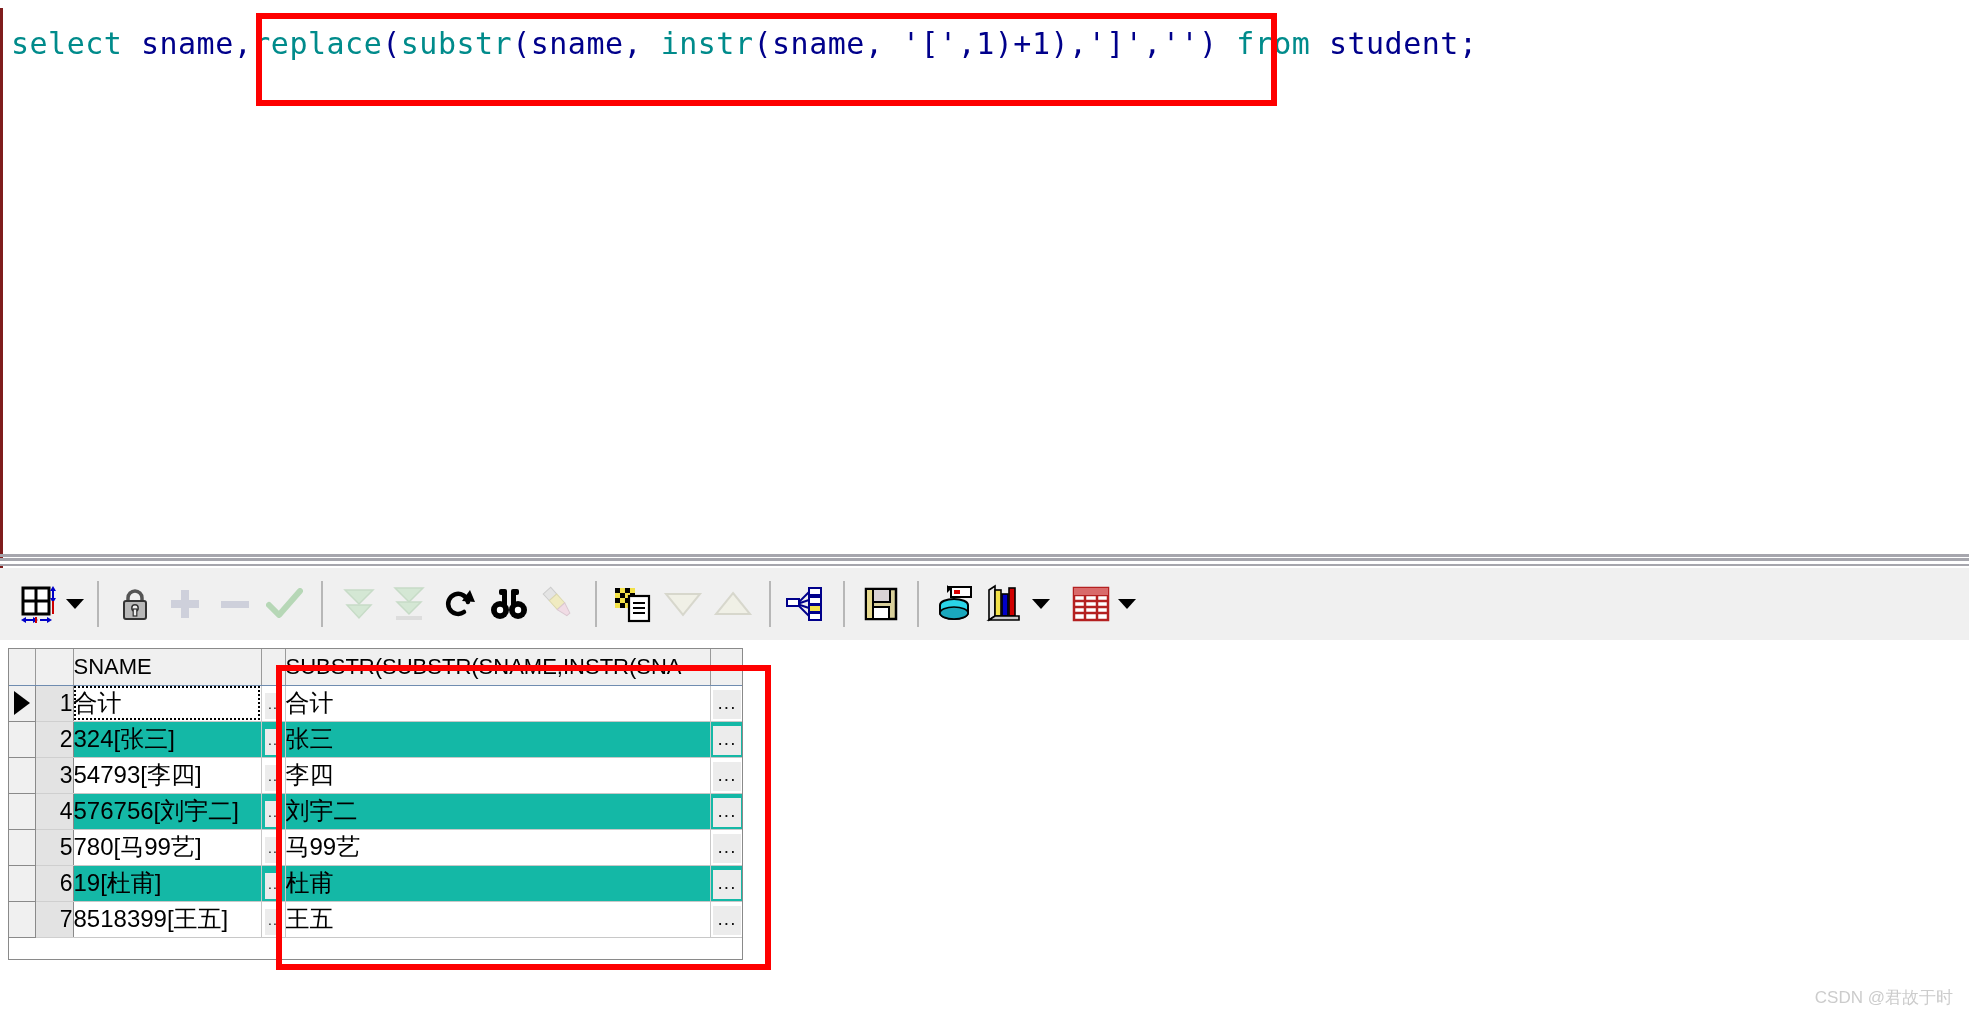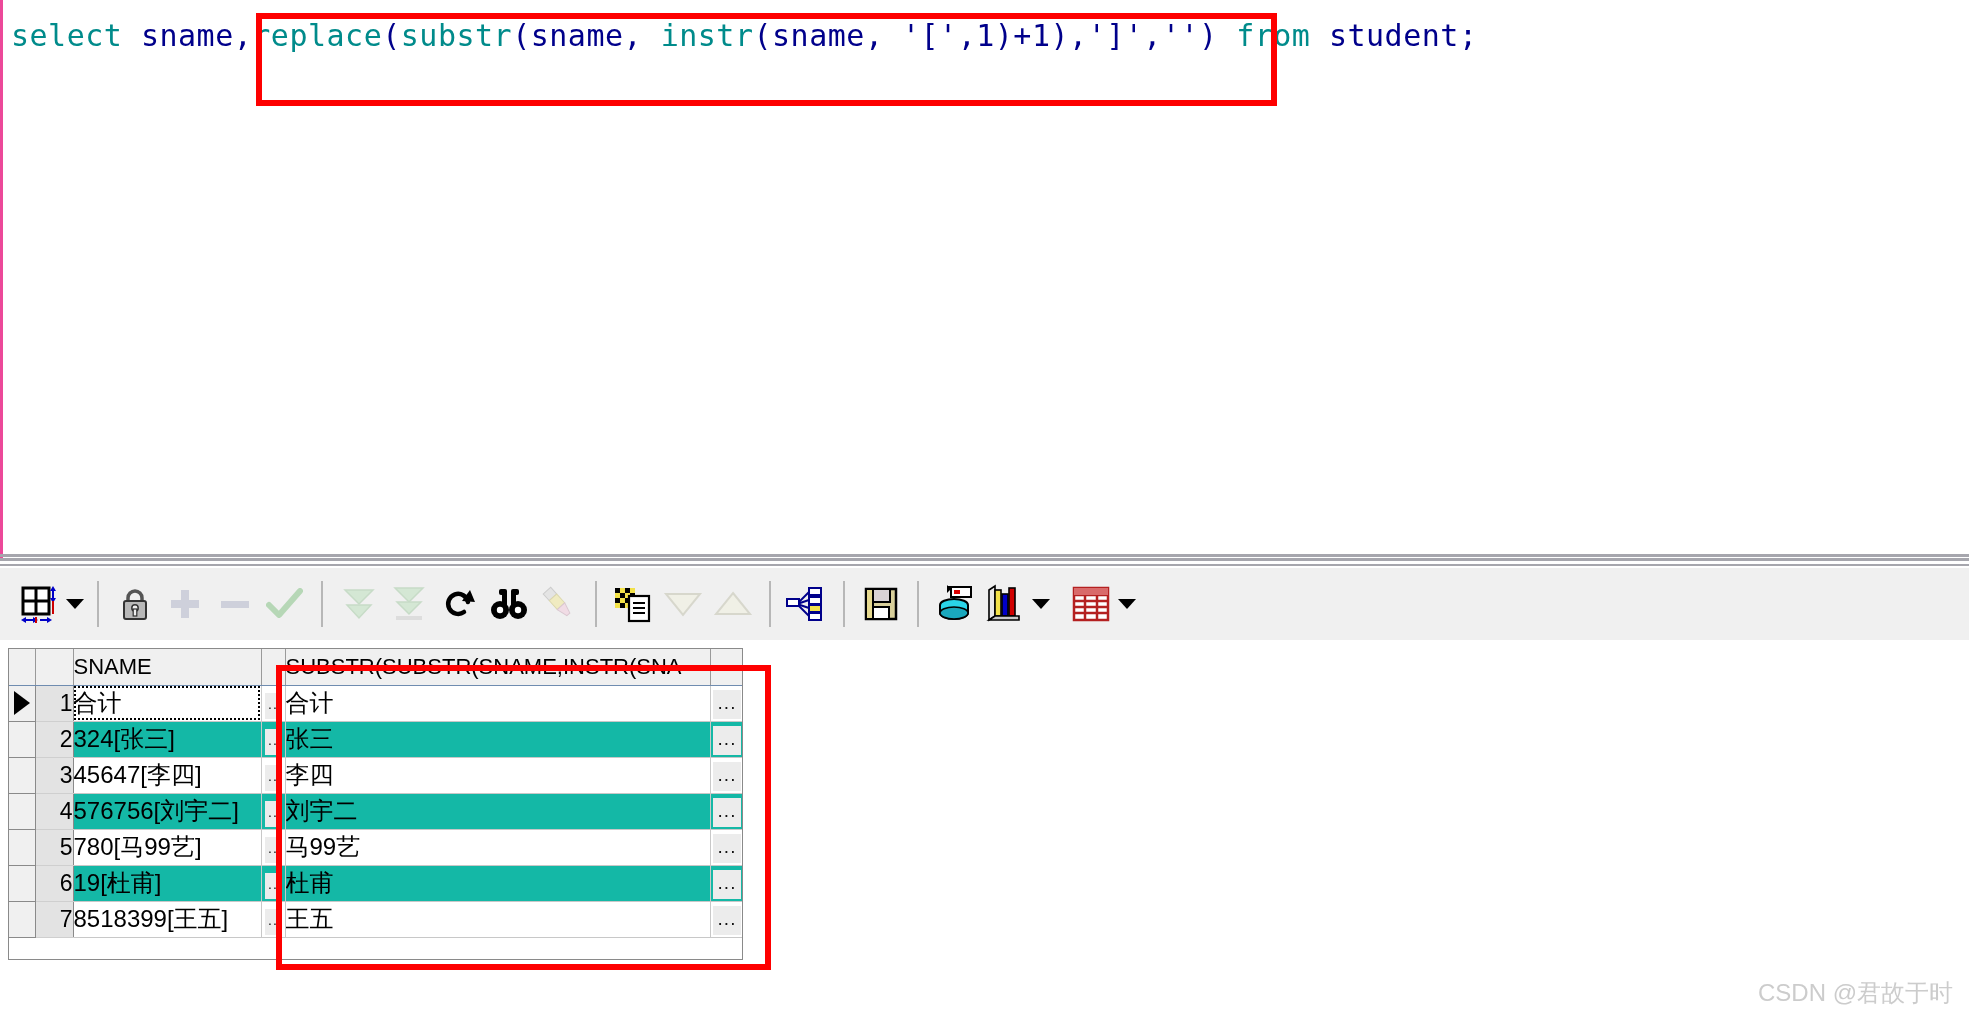--- a/index.html
+++ b/index.html
@@ -6,23 +6,23 @@
   body{
     width:1969px;height:1019px;
     background:#ffffff;
     font-family:"Liberation Sans", sans-serif;
     overflow:hidden;
     position:relative;
   }
 
   
   #editor-pane{
-    position:absolute;left:0;top:0;width:1740px;height:560px;
+    position:absolute;left:0;top:8px;width:1740px;height:560px;
     background:#ffffff;
-    border-left:3px solid #ec4899;
+    border-left:3px solid #7f1d1d;
     box-sizing:border-box;
   }
   #sql-line{
     position:absolute;left:8px;top:18px;
     white-space:pre;
     font-family:"DejaVu Sans Mono","Liberation Mono",monospace;
     font-size:30px;
     letter-spacing:0.5px;
   }
   .tok-kw{color:#008b8b;}
@@ -148,21 +148,21 @@
   tr.row-current td.cell-text{background:#ffffff;}
   .sel-marker{
     width:0;height:0;border-top:12px solid transparent;border-bottom:12px solid transparent;
     border-left:16px solid #000;margin:0 auto;
   }
   .focus-dash{outline:2px dotted #000;outline-offset:-3px;}
 
   
   #watermark{
     position:absolute;right:16px;bottom:10px;
-    color:#cccccc;font-size:24px;
+    color:#cccccc;font-size:17px;
     font-family:"Liberation Sans", sans-serif;
     white-space:nowrap;
   }
 </style>
 </head>
 <body>
 
 <div id="editor-pane">
   <div id="sql-line"><span class="tok-kw">select</span><span class="tok-punct"> </span><span class="tok-id">sname</span><span class="tok-punct">,</span><span class="tok-fn">replace</span><span class="tok-punct">(</span><span class="tok-fn">substr</span><span class="tok-punct">(</span><span class="tok-id">sname</span><span class="tok-punct">, </span><span class="tok-fn">instr</span><span class="tok-punct">(</span><span class="tok-id">sname</span><span class="tok-punct">, </span><span class="tok-str">'['</span><span class="tok-punct">,</span><span class="tok-num">1</span><span class="tok-punct">)+</span><span class="tok-num">1</span><span class="tok-punct">),</span><span class="tok-str">']'</span><span class="tok-punct">,</span><span class="tok-str">''</span><span class="tok-punct">)</span><span class="tok-punct"> </span><span class="tok-kw">from</span><span class="tok-punct"> </span><span class="tok-id">student</span><span class="tok-punct">;</span></div>
 </div>
@@ -420,21 +420,21 @@
           <td class="cell-marker"></td>
           <td class="cell-rownum">2</td>
           <td class="cell-text">324[张三]</td>
           <td class="cell-dots"><span class="dots-badge small">..</span></td>
           <td class="cell-text">张三</td>
           <td class="cell-dots"><span class="dots-badge">...</span></td>
         </tr>
         <tr class="table-row row-white">
           <td class="cell-marker"></td>
           <td class="cell-rownum">3</td>
-          <td class="cell-text">45647[李四]</td>
+          <td class="cell-text">54793[李四]</td>
           <td class="cell-dots"><span class="dots-badge small">..</span></td>
           <td class="cell-text">李四</td>
           <td class="cell-dots"><span class="dots-badge">...</span></td>
         </tr>
         <tr class="table-row row-alt">
           <td class="cell-marker"></td>
           <td class="cell-rownum">4</td>
           <td class="cell-text">576756[刘宇二]</td>
           <td class="cell-dots"><span class="dots-badge small">..</span></td>
           <td class="cell-text">刘宇二</td>

